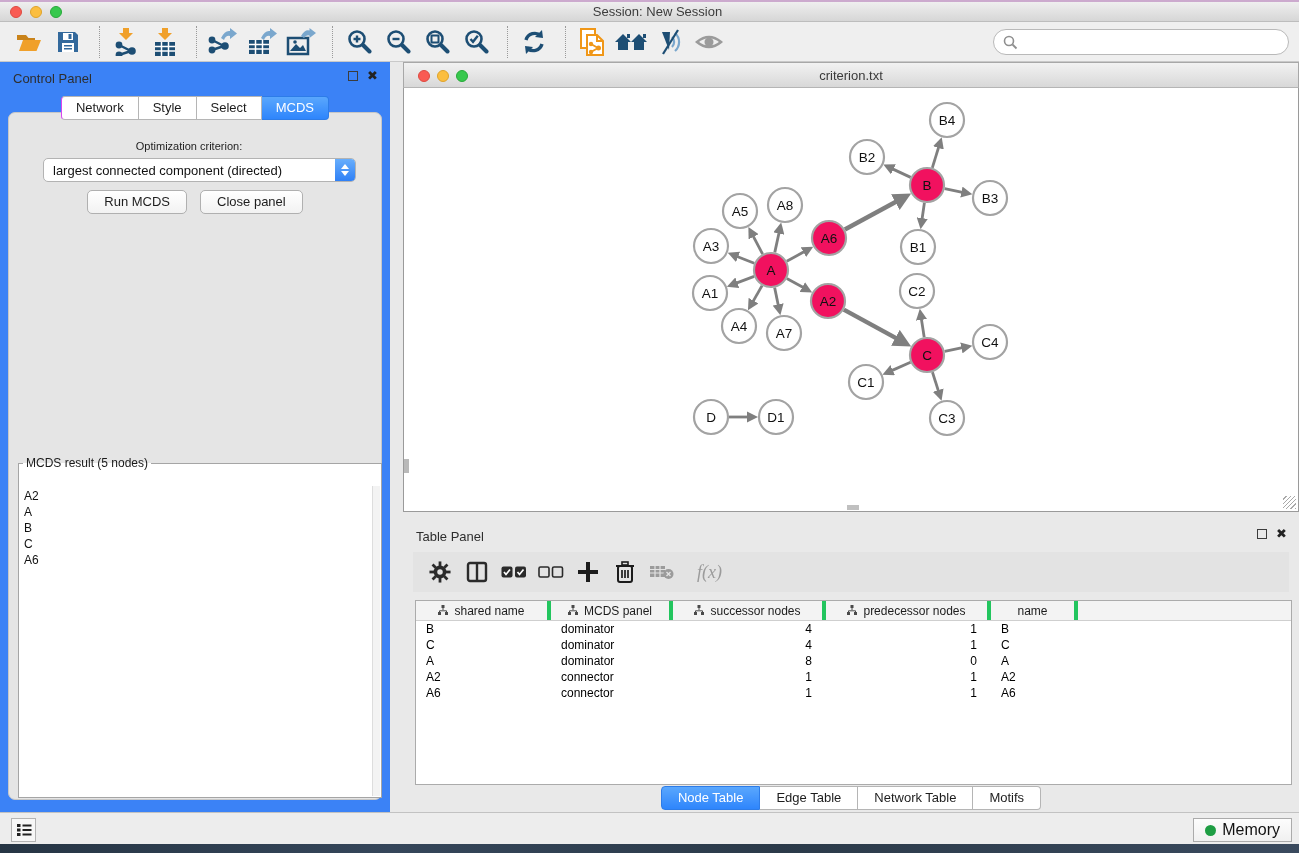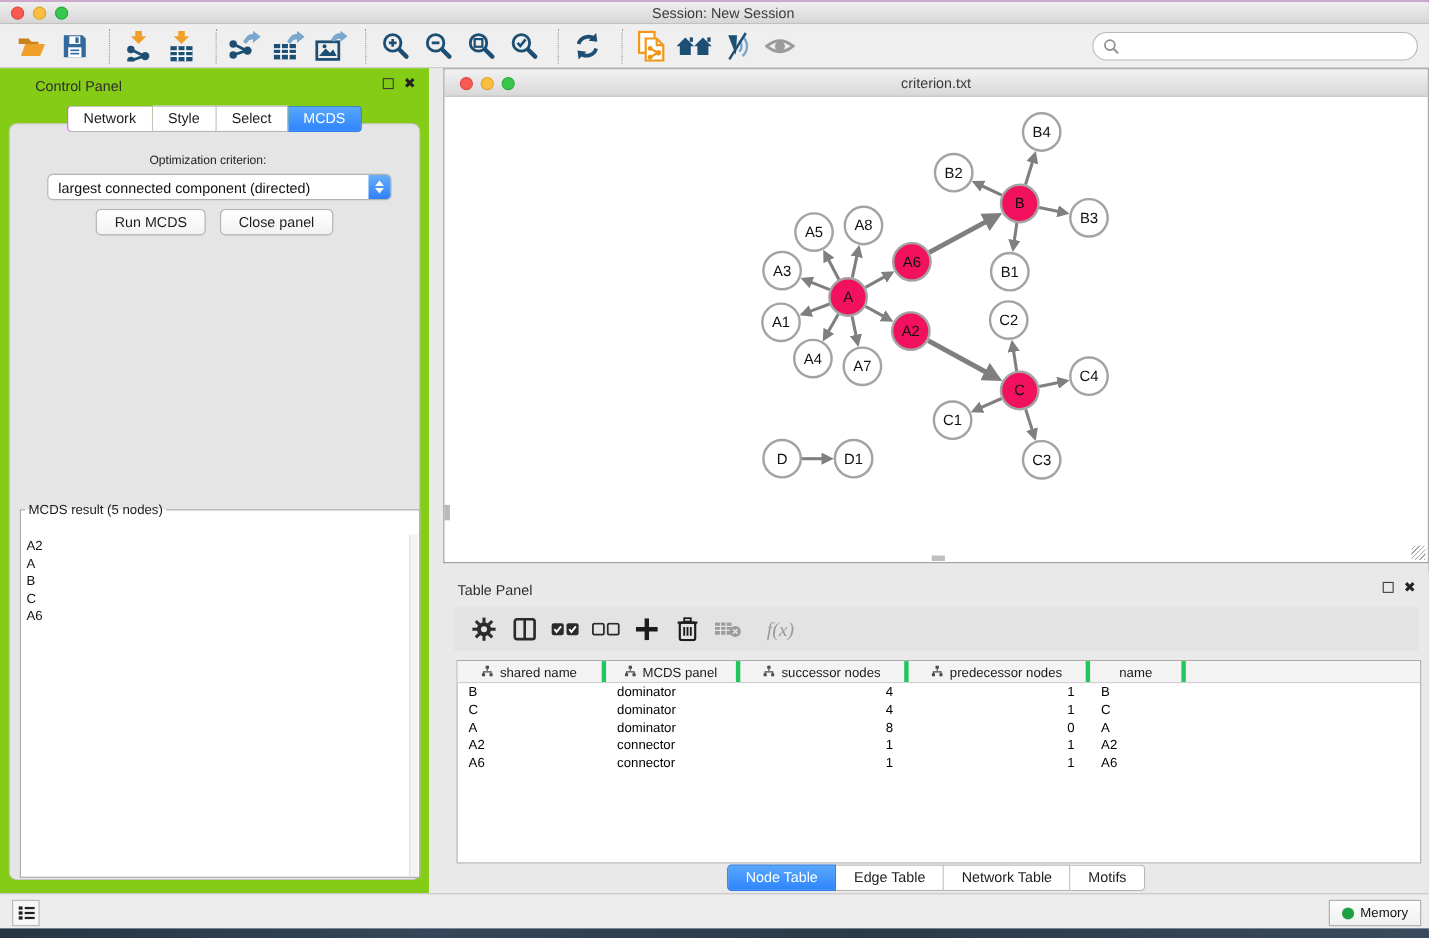--- a/index.html
+++ b/index.html
@@ -30,21 +30,21 @@
 .search-box input { border:none; outline:none; flex:1; height:20px; font-size:13px; background:transparent; }
 
 
 .panel-header { position:relative; height:30px; }
 .panel-title { position:absolute; left:13px; top:9px; font-size:13px; color:#2e2e2e; }
 .panel-btns { position:absolute; right:12px; top:9px; display:flex; gap:9px; align-items:center; }
 .float-box { width:10px; height:10px; border:1.5px solid #3c3c3c; }
 .close-x { font-size:13px; font-weight:bold; color:#222; line-height:10px; }
 
 
-.control-panel { position:absolute; left:0; top:60px; width:390px; height:750px; background:#84cc16;padding-left:19px; }
+.control-panel { position:absolute; left:0; top:60px; width:390px; height:750px; background:#3b82f6; }
 .cp-inner { position:absolute; left:8px; right:8px; top:50px; bottom:12px;
   background:#e5e5e5; border:1px solid #c7c7c7; border-radius:7px; }
 .seg-tabs { position:absolute; top:34px; left:0; right:0; display:flex; justify-content:center; z-index:3; }
 .seg-tab { background:#fff; border:1px solid #b5b5b5; border-left:none; padding:3px 14px 4px;
   font-size:13px; color:#1d1d1d; line-height:15px; }
 .seg-tab:first-child { border-left:1px solid #d946ef; border-radius:4px 0 0 4px; }
 .seg-tab:last-child { border-radius:0 4px 4px 0; }
 .seg-tab.active { background:linear-gradient(#5aa7fd,#2e85fc); border-color:#2d7ce8; color:#fff; }
 .opt-label { position:absolute; top:78px; left:0; right:12px; text-align:center; font-size:11px; color:#1d1d1d; }
 .dropdown { position:absolute; top:96px; left:43px; width:313px; height:24px; background:#fff;
@@ -93,21 +93,21 @@
 .tp-cell { padding:0 10px; white-space:nowrap; overflow:hidden; }
 .tp-cell.num { text-align:right; padding-right:14px; }
 .tp-tabs { position:absolute; bottom:4px; left:0; right:0; display:flex; justify-content:center; }
 .tp-tabs .seg-tab { padding:3px 16px 4px; }
 
 
 .status-bar { position:absolute; left:0; bottom:0; height:34px; right:0; background:#ededed; border-top:1px solid #c2c2c2; }
 .list-btn { position:absolute; left:11px; top:5px; width:25px; height:24px; background:#f7f7f7;
   border:1px solid #b4b4b4; display:flex; align-items:center; justify-content:center; }
 .memory-btn { position:absolute; right:7px; top:5px; height:24px; background:linear-gradient(#fdfdfd,#f0f0f0);
-  border:1px solid #ababab; display:flex; align-items:center; gap:6px; padding:0 11px; font-size:12px; color:#111; }
+  border:1px solid #ababab; display:flex; align-items:center; gap:6px; padding:0 11px; font-size:16px; color:#111; }
 .mem-dot { width:11px; height:11px; border-radius:50%; background:#1f9e44; }
 </style>
 </head>
 <body>
 
 <div class="desktop-top"></div>
 
 <div class="app-window">
 
   <div class="titlebar">

